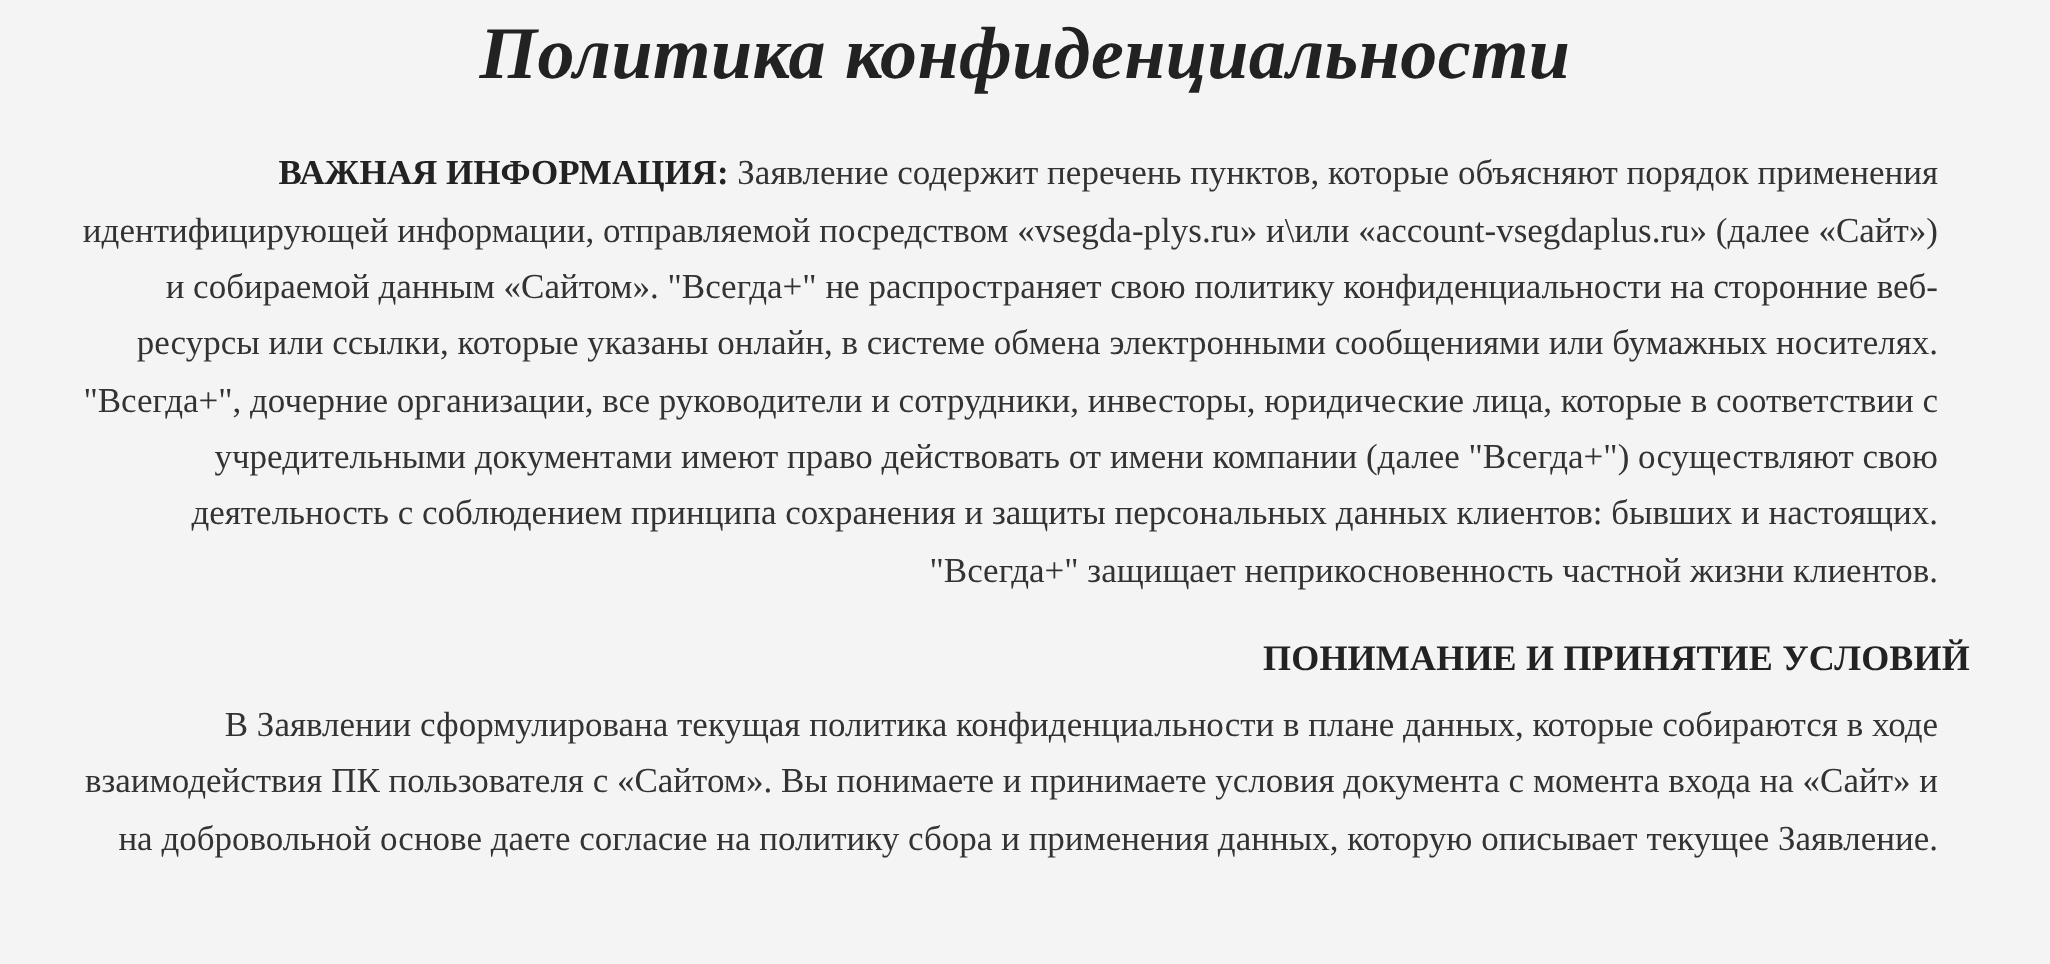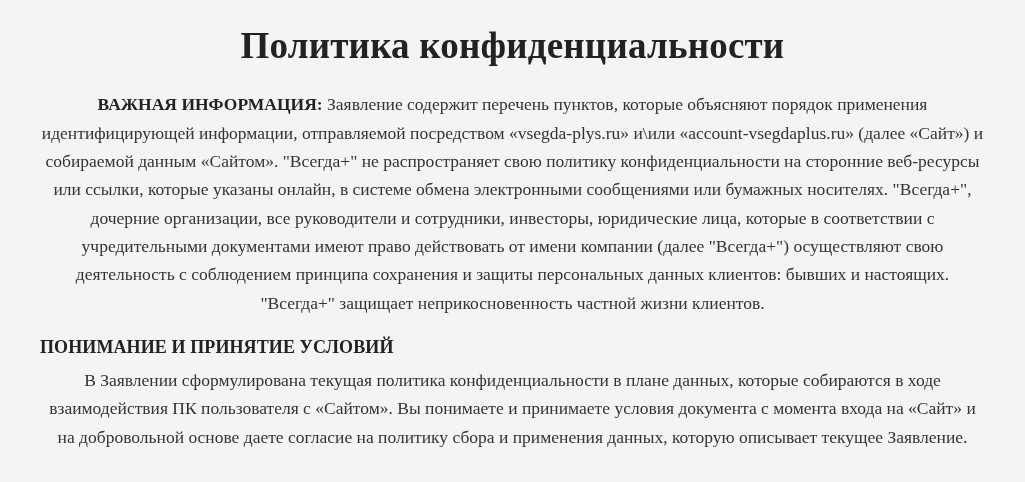--- a/index.html
+++ b/index.html
@@ -21,40 +21,42 @@
     padding: 0 40px;
     background: #f4f4f4;
   }
   .doc-title {
     text-align: center;
     font-family: "Liberation Serif", serif;
     font-weight: bold;
     font-size: 37px;
     line-height: 1.2;
     color: #222222;
-    margin: 24px 0 22px 0;
+    margin: 6px 0 22px 0;
     letter-spacing: 0.2px;
+    font-style: italic;
   }
   .para {
     font-size: 17.5px;
     line-height: 1.62;
     color: #333333;
-    margin: 0 0 20px 0;
-    text-align: center;
+    margin: 0 16px 20px 0;
+    text-align: right;
   }
   .para .lead {
     font-weight: bold;
     color: #222222;
   }
   .section-heading {
     font-size: 18px;
     font-weight: bold;
     color: #222222;
     margin: 0 0 8px 0;
     letter-spacing: 0.1px;
+    text-align: right;
   }
   .para.tight {
     margin-bottom: 18px;
   }
 </style>
 </head>
 <body>
 
 <div class="page">
 

